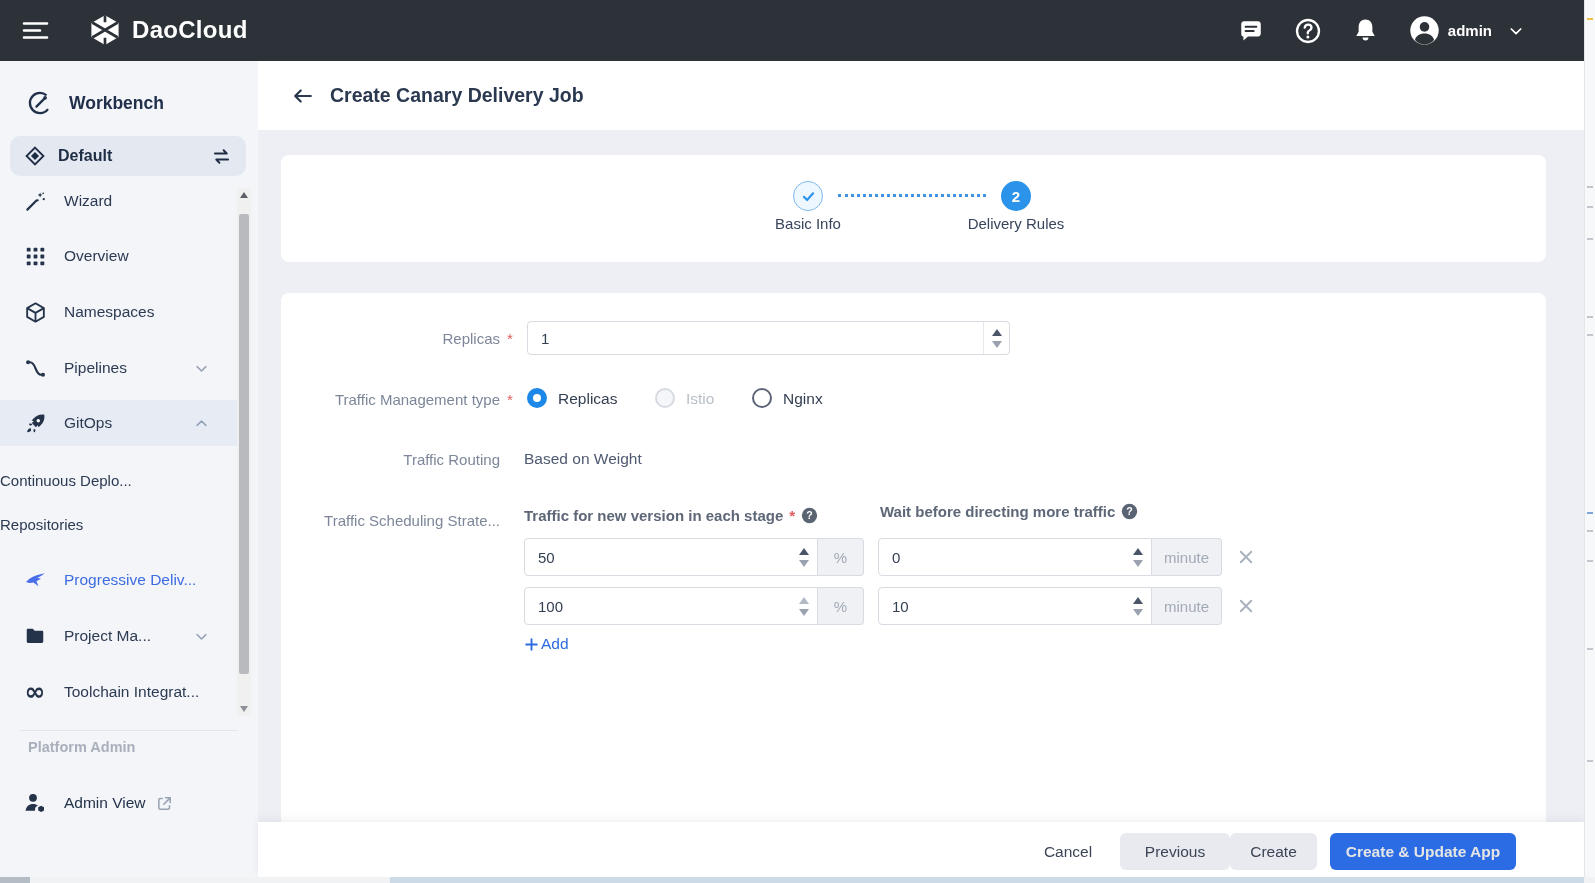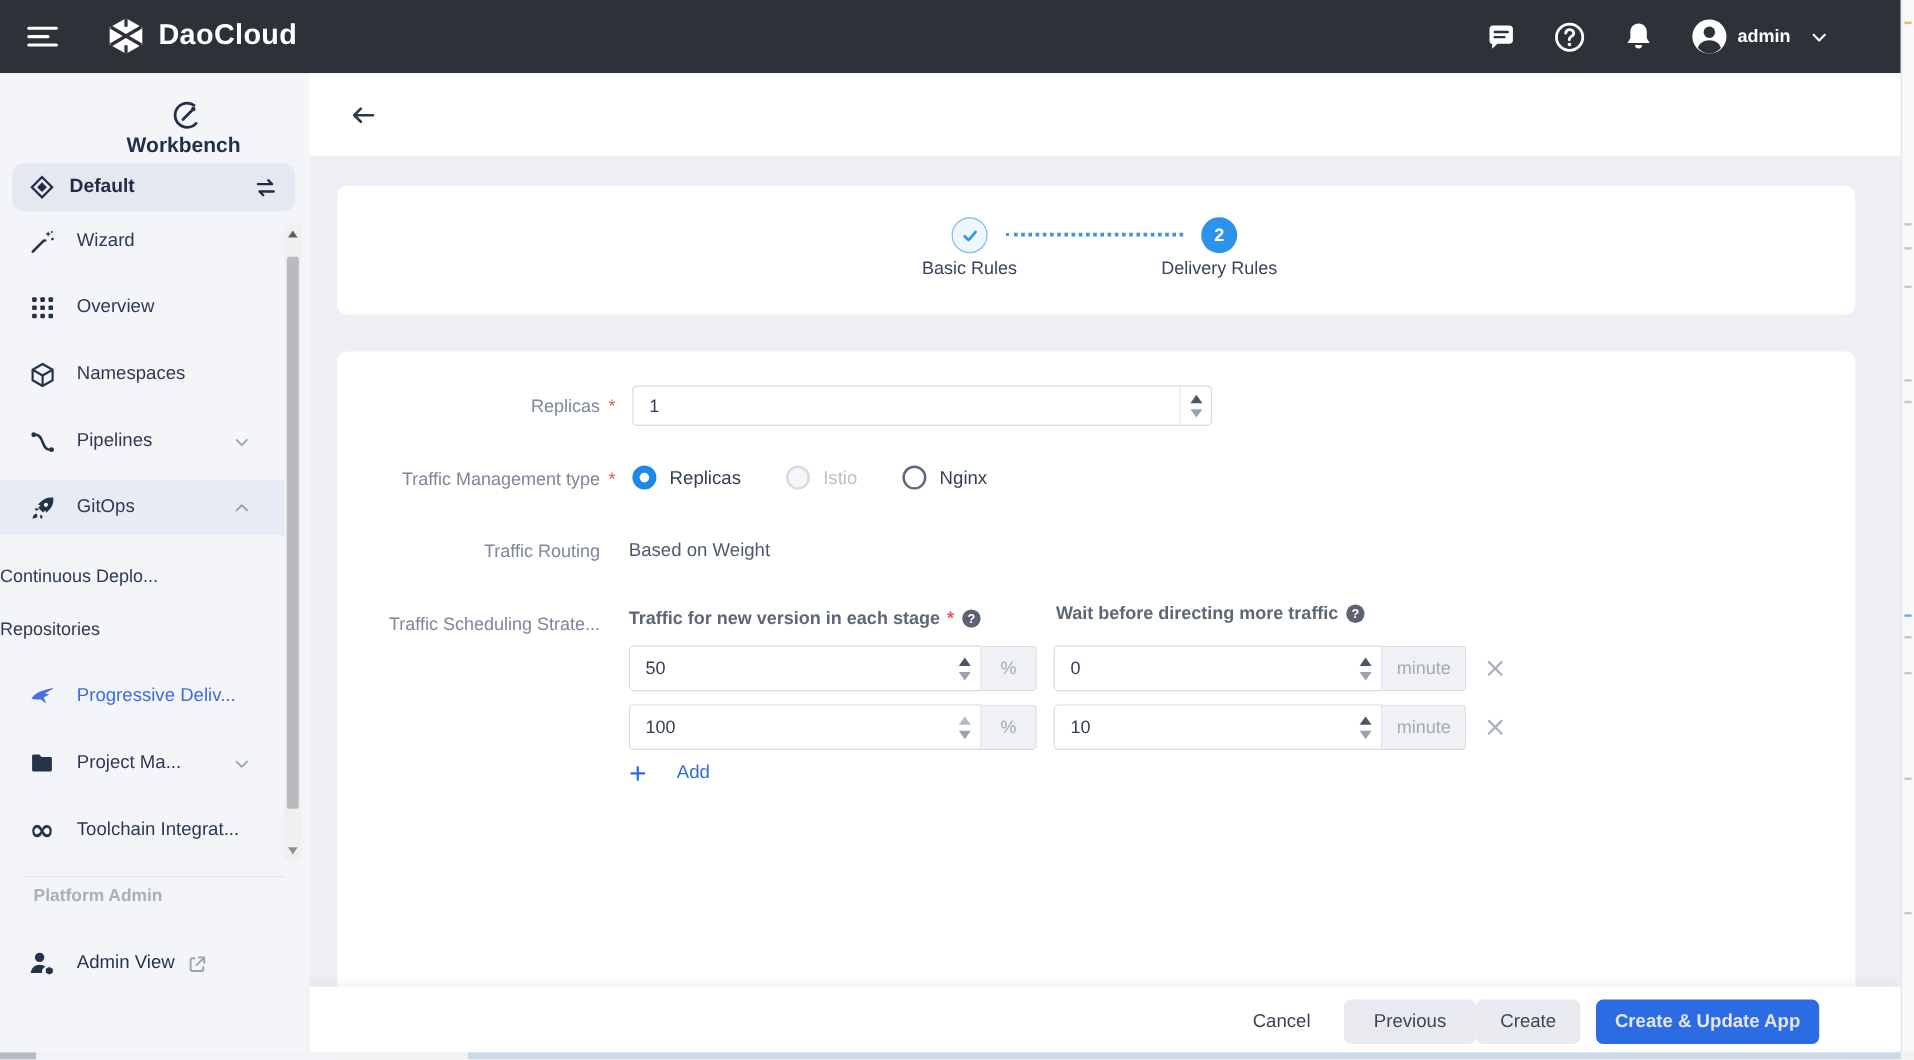--- a/index.html
+++ b/index.html
@@ -11,21 +11,21 @@
   .topbar { left:0; top:0; width:1584px; height:61px; background:#2d3239; display:flex; align-items:center; }
   .hamburger { left:22px; top:21px; cursor:pointer; }
   .brand-wrap { left:88px; top:13px; display:flex; align-items:center; gap:10px; }
   .brand-text { color:#fff; font-size:24px; font-weight:bold; letter-spacing:.3px; }
   .top-icons { right:60px; top:0; height:61px; display:flex; align-items:center; gap:30px; }
   .top-user { display:flex; align-items:center; gap:8px; }
   .top-user .uname { color:#fff; font-size:15px; font-weight:600; }
 
   
   .sidebar { left:0; top:61px; width:258px; height:816px; background:#f3f5f9; }
-  .wb-row { left:16px; top:20px; width:258px; height:44px; display:flex; align-items:center;flex-direction:column; }
+  .wb-row { left:5px; top:20px; width:258px; height:44px; display:flex; align-items:center; }
   .wb-row .lbl { font-size:17.5px; font-weight:600; color:#20304a; margin-left:16px; }
   .ws-pill { left:10px; top:75px; width:236px; height:40px; background:#e3e8f1; border-radius:10px; display:flex; align-items:center; cursor:pointer; }
   .ws-pill .lbl { font-size:16px; font-weight:600; color:#1e2c44; margin-left:12px; flex:1; }
   .nav-item { left:0; width:237px; height:44px; display:flex; align-items:center; cursor:pointer; }
   .nav-item .lbl { font-size:15.5px; color:#2c3a52; margin-left:16px; flex:1; }
   .nav-item.active-band { background:#e7ecf4; }
   .nav-item.child .lbl { margin-left:0; }
   .nav-item .chev { margin-right:28px; }
   .blue-lbl { color:#3d6ce0 !important; }
   .icon-cell { width:26px; margin-left:22px; display:flex; justify-content:center; }
@@ -67,21 +67,21 @@
   .spin .up { width:0;height:0;border-left:5px solid transparent;border-right:5px solid transparent;border-bottom:7px solid #4b5568; cursor:pointer; }
   .spin .dn { width:0;height:0;border-left:5px solid transparent;border-right:5px solid transparent;border-top:7px solid #9aa2af; cursor:pointer; }
   .suffix-box { border:1px solid #d8dbe2; border-left:none; border-radius:0 4px 4px 0; background:#eff1f4; color:#a3aab6; font-size:15px; display:flex; align-items:center; justify-content:center; }
   .radio { width:20px; height:20px; border-radius:50%; display:inline-block; }
   .radio.sel { background:#fff; border:6px solid #1e88e8; }
   .radio.dis { background:#f4f6f9; border:2px solid #d7dae0; }
   .radio.plain { background:#fff; border:2px solid #5d6678; }
   .radio-lbl { font-size:15.5px; color:#333f52; }
   .radio-lbl.dis { color:#b9bfca; }
   .col-head { font-size:15px; font-weight:600; color:#5d6777; display:flex; align-items:center; gap:6px; }
-  .add-link { color:#2e6be0; font-size:15.5px; display:flex; align-items:center; gap:25px; cursor:pointer; }
+  .add-link { color:#2e6be0; font-size:15.5px; display:flex; align-items:center; gap:2px; cursor:pointer; }
   .static-val { font-size:15.5px; color:#4e5a70; }
 
   
   .footer { left:258px; top:822px; width:1326px; height:55px; background:#fff; box-shadow:0 -3px 8px rgba(40,50,70,.07); }
   .btn { position:absolute; top:11px; height:37px; border:none; border-radius:6px; font-size:15.5px; font-family:inherit; cursor:pointer; }
   .btn-ghost { background:#e8eaef; color:#3b4556; }
   .btn-primary { background:#2b6ce4; color:#e5e5e5; font-weight:600; }
   .btn-text { background:transparent; color:#3b4556; }
 
   
@@ -320,35 +320,36 @@
       </div>
   </div>
 </div>
 
 <div class="abs titlebar">
   <span class="back-btn">
     <svg width="22" height="22" viewBox="0 0 24 24" fill="none" stroke="#2b3950" stroke-width="2.4" stroke-linecap="round" stroke-linejoin="round">
         <path d="M20.5 12h-17M9.5 6l-6 6 6 6"></path>
       </svg>
   </span>
+  <span class="page-title">Create Canary Delivery Job</span>
 </div>
 
 <div class="abs card card1">
   <div class="abs step-circle step-done">
     <span>
       <svg width="17" height="17" viewBox="0 0 24 24" fill="none" stroke="#2b93ea" stroke-width="3" stroke-linecap="round" stroke-linejoin="round">
           <path d="m5.5 12.5 4.5 4.5 8.5-9.5"></path>
         </svg>
     </span>
   </div>
   <div class="abs step-line"></div>
   <div class="abs step-circle step-active">
     <span>2</span>
   </div>
-  <div class="abs step-lbl" style="left:447px;">Basic Rules</div>
+  <div class="abs step-lbl" style="left:447px;">Basic Info</div>
   <div class="abs step-lbl" style="left:655px;">Delivery Rules</div>
 </div>
 
 <div class="abs card card2">
 
   <span class="abs f-label" style="top:37px;">Replicas</span>
   <span class="abs req" style="left:226px; top:37px;">*</span>
   <div class="abs ctl-input" style="left:246px; top:28px; width:483px; height:34px;">
     <input value="1" style="">
     <span class="spin">

